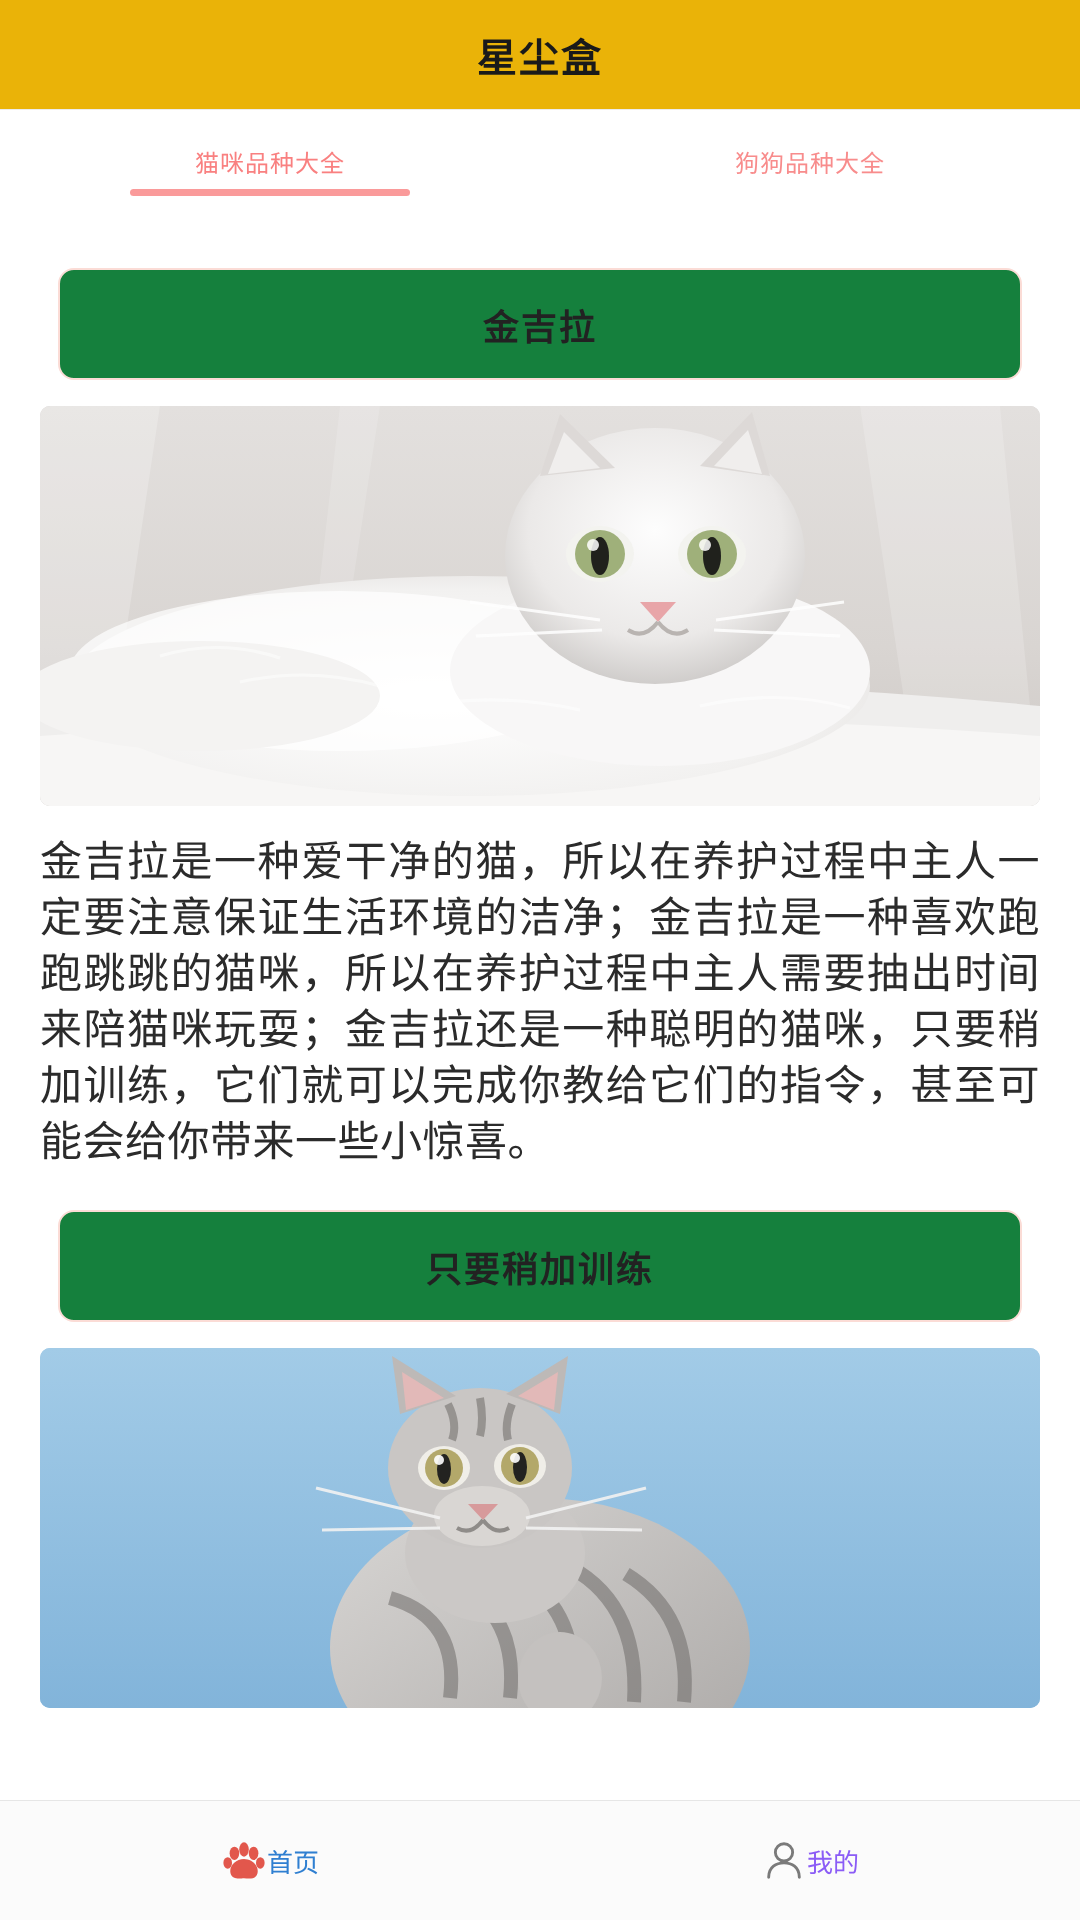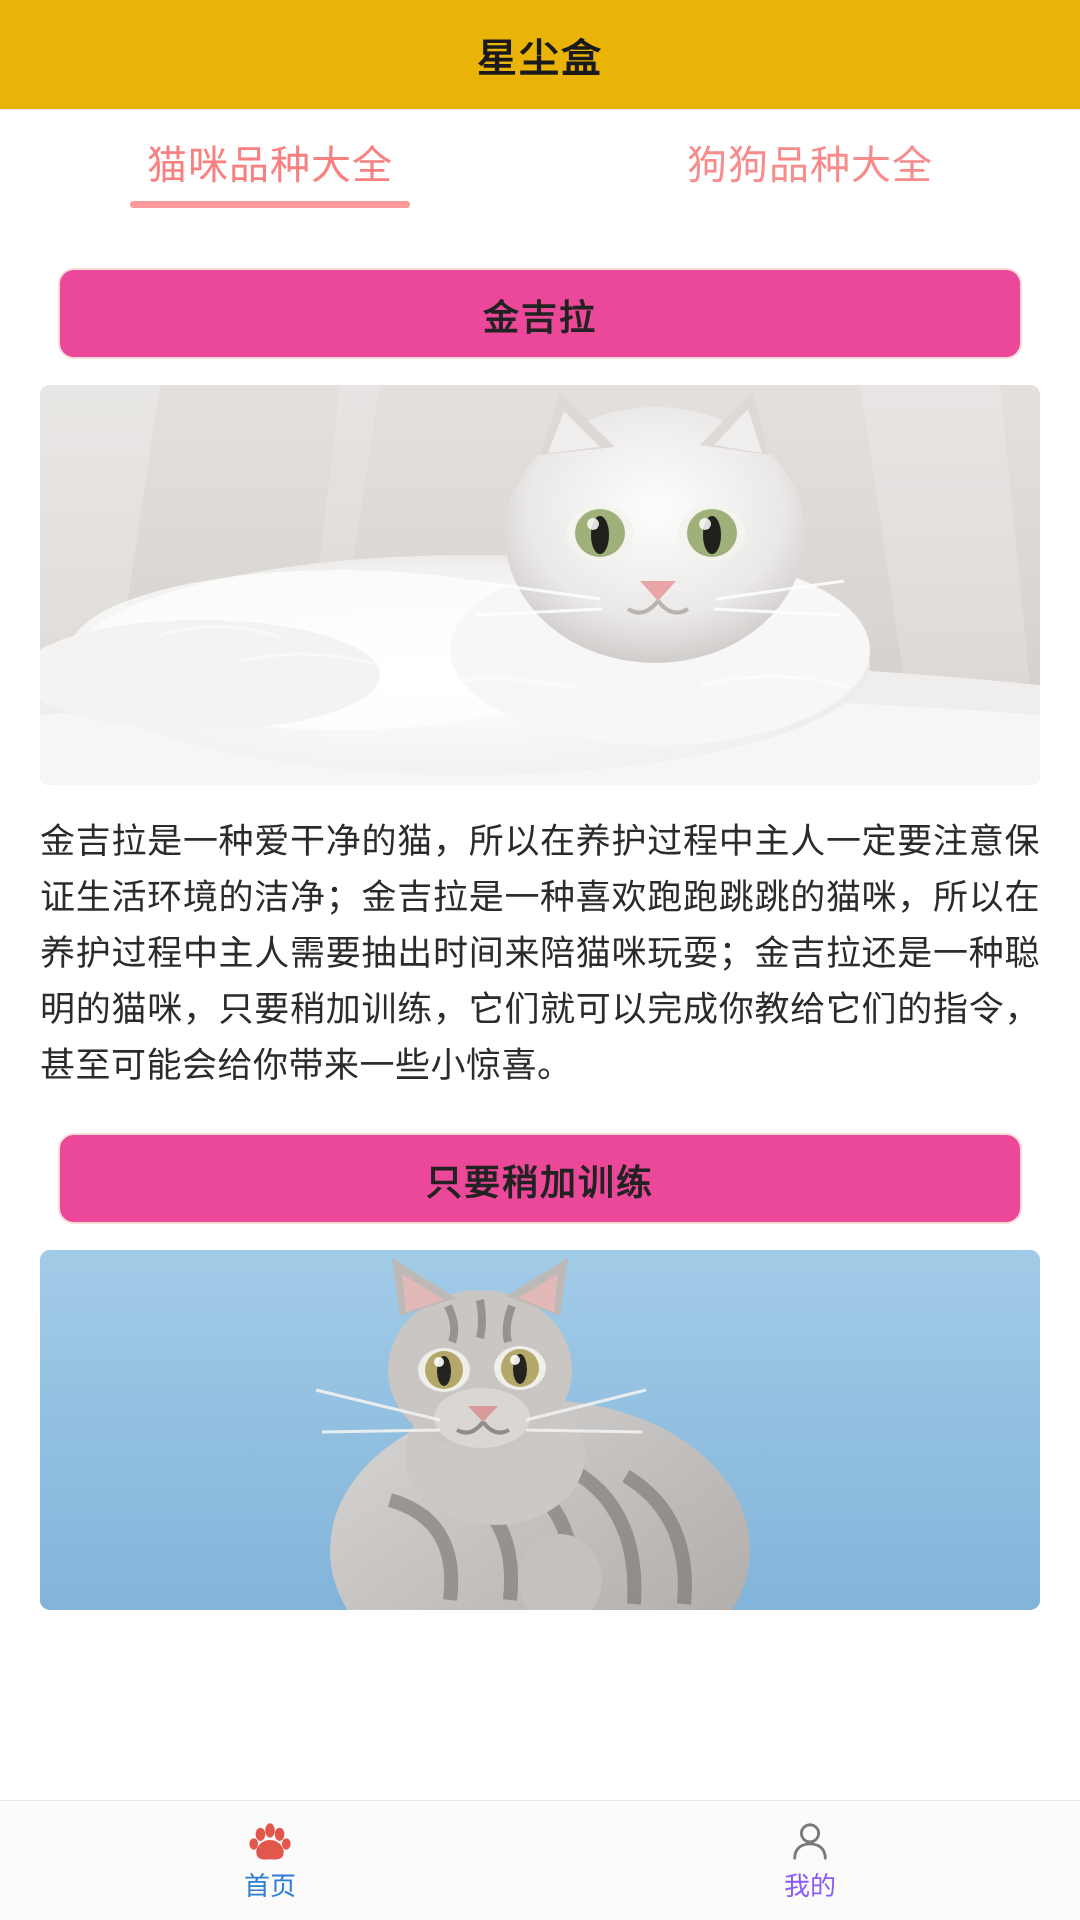--- a/index.html
+++ b/index.html
@@ -47,21 +47,21 @@
   .tab {
     flex: 1;
     display: flex;
     flex-direction: column;
     align-items: center;
     justify-content: center;
     height: 100%;
     cursor: pointer;
   }
   .tab-label {
-    font-size: 40px;
+    font-size: 24px;
     color: #f88c8c;
     letter-spacing: 1px;
     padding-bottom: 10px;
   }
   .tab.active .tab-label {
     color: #f98080;
   }
   .tab-underline {
     width: 280px;
     height: 7px;
@@ -78,27 +78,27 @@
     overflow: hidden;
     padding: 0 0 0 0;
     background: #ffffff;
   }
   .scroll-inner {
     padding: 20px 0 0 0;
   }
 
   .breed-title-box {
     margin: 18px 58px 0 58px;
-    height: 91px;
+    height: 112px;
     border: 2px solid #fbdcd6;
     border-radius: 16px;
     display: flex;
     align-items: center;
     justify-content: center;
-    background: #ec4899;
+    background: #15803d;
   }
   .breed-title {
     font-size: 36px;
     font-weight: bold;
     color: #222222;
     letter-spacing: 2px;
   }
 
   .breed-photo {
     margin: 26px 40px 0 40px;
@@ -113,40 +113,39 @@
     background:
       radial-gradient(circle at 50% 85%, #e9e7e6 0%, #e0dedd 40%, #d6d3d1 100%),
       linear-gradient(180deg, #ddd9d6 0%, #cfcbc8 100%);
   }
   .photo-2 {
     background: linear-gradient(180deg, #9ec9e6 0%, #8fc0e2 55%, #86b8dc 100%);
   }
 
   .breed-desc {
     margin: 28px 40px 0 40px;
-    font-size: 35px;
+    font-size: 42px;
     line-height: 56px;
     color: #2b2b2b;
     text-align: justify;
     letter-spacing: 0.5px;
   }
 
   
   .bottomnav {
     height: 120px;
     min-height: 120px;
     background: #fbfbfb;
     border-top: 1px solid #e6e6e6;
     display: flex;
     align-items: center;
   }
   .nav-item {
     flex: 1;
     display: flex;
-    flex-direction: column;
     align-items: center;
     justify-content: center;
     cursor: pointer;
   }
   .nav-label {
     font-size: 26px;
     color: #8b5cf6;
   }
   .nav-item.active .nav-label { color: #2f7fd1; }
   .nav-icon { height: 46px; display: flex; align-items: center; justify-content: center; }

